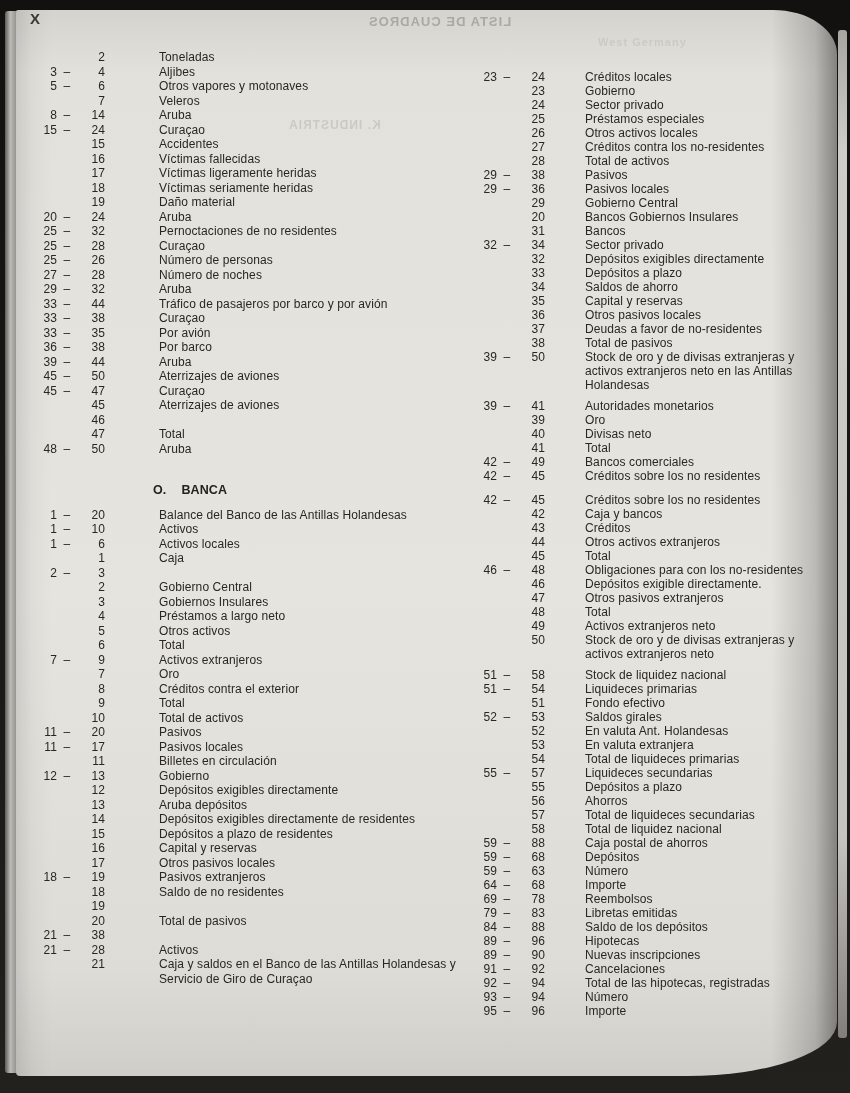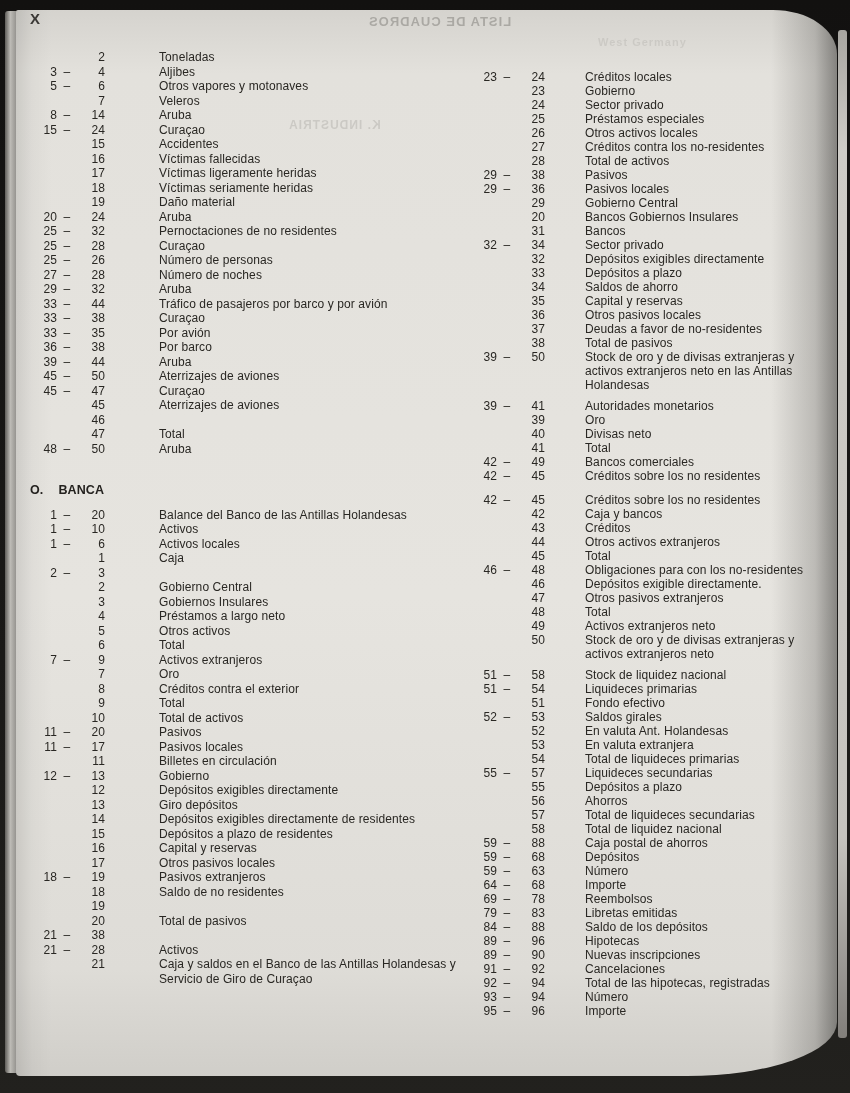--- a/index.html
+++ b/index.html
@@ -43,21 +43,21 @@
   .col-right .row{line-height:14px;}
   .na{width:27px;text-align:right;flex:none;}
   .nd{width:20px;text-align:center;flex:none;}
   .nb{width:28px;text-align:right;flex:none;}
   .lab{flex:1;}
   .col-left .lab{margin-left:54px;}
   .col-right .lab{margin-left:40px;}
   .row span{
     font-size:12px;color:#292723;letter-spacing:.1px;
   }
-  .row-heading{}
+  .row-heading{margin-left:123px;}
   .row-heading span{font-weight:bold;font-size:12.5px;color:#24221f;}
   .h-title{margin-left:15px;}
 </style>
 </head>
 <body>
 
 <div class="left-edge"></div>
 <div class="next-page-edge"></div>
 
 <div class="page">
@@ -356,21 +356,21 @@
       <div class="row">
         <span class="na"></span>
         <span class="nd"></span>
         <span class="nb">12</span>
         <span class="lab">Depósitos exigibles directamente</span>
       </div>
       <div class="row">
         <span class="na"></span>
         <span class="nd"></span>
         <span class="nb">13</span>
-        <span class="lab">Giro depósitos</span>
+        <span class="lab">Aruba depósitos</span>
       </div>
       <div class="row">
         <span class="na"></span>
         <span class="nd"></span>
         <span class="nb">14</span>
         <span class="lab">Depósitos exigibles directamente de residentes</span>
       </div>
       <div class="row">
         <span class="na"></span>
         <span class="nd"></span>

